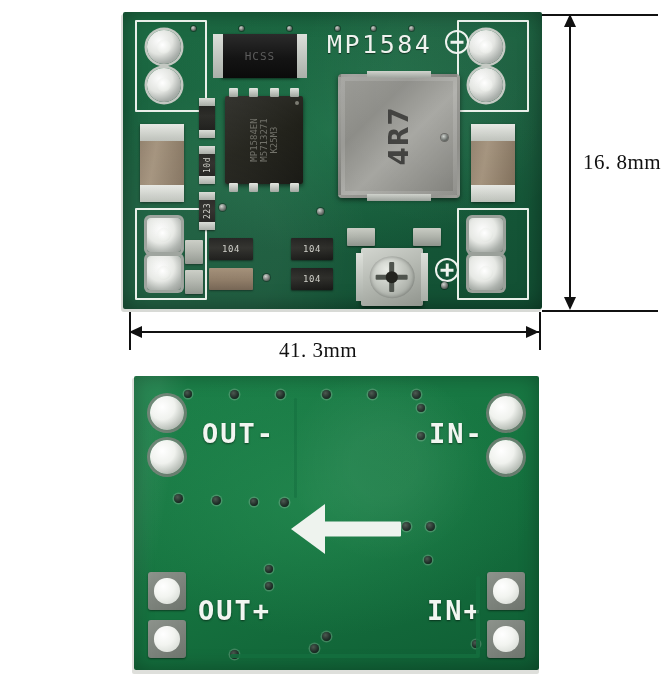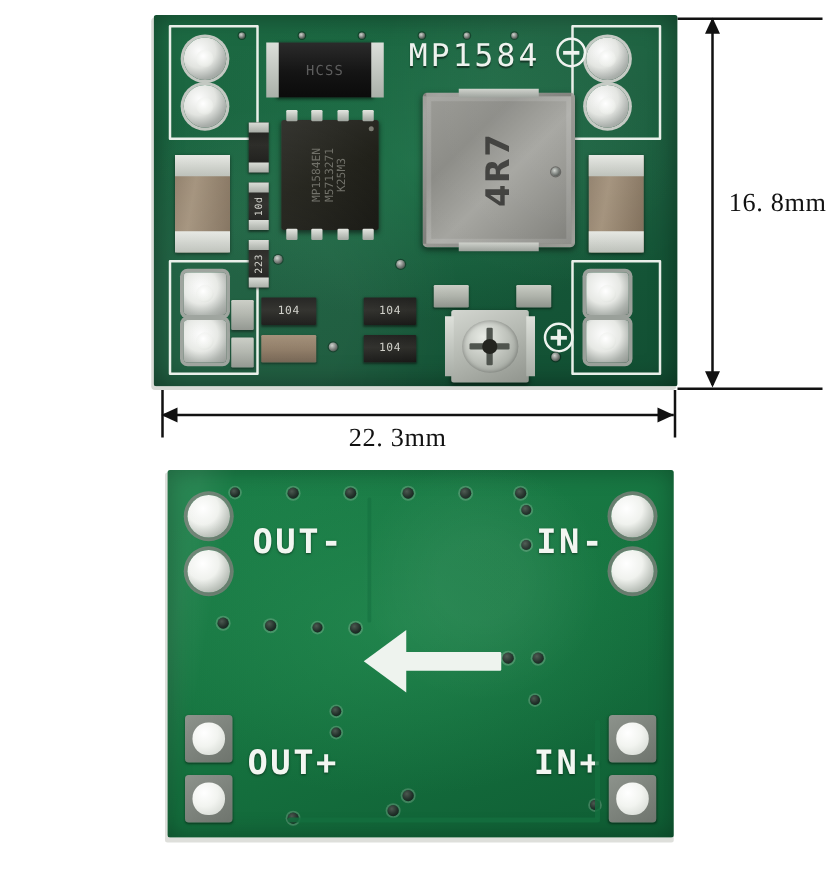--- a/index.html
+++ b/index.html
@@ -434,21 +434,21 @@
       <div class="arrow down" style="left:552px;top:297px;"></div>
       <div class="dimtext" style="left:571px;top:150px;">16. 8mm</div>
     </div>
 
     <div>
       <div class="ext" style="left:117px;top:312px;height:38px;"></div>
       <div class="ext" style="left:527px;top:312px;height:38px;"></div>
       <div class="exth" style="left:119px;top:331px;width:408px;"></div>
       <div class="arrow left" style="left:117px;top:326px;"></div>
       <div class="arrow right" style="left:514px;top:326px;"></div>
-      <div class="dimtext" style="left:267px;top:338px;">22. 3mm</div>
+      <div class="dimtext" style="left:267px;top:338px;">41. 3mm</div>
     </div>
   </div>
 
   <div id="bottom-board-figure">
 
     <div class="board-bot-shadow"></div>
     <div class="board-bot">
 
       <div class="hole" style="left:50px;top:14px;width:8px;height:8px;"></div>
       <div class="hole" style="left:96px;top:14px;width:9px;height:9px;"></div>

